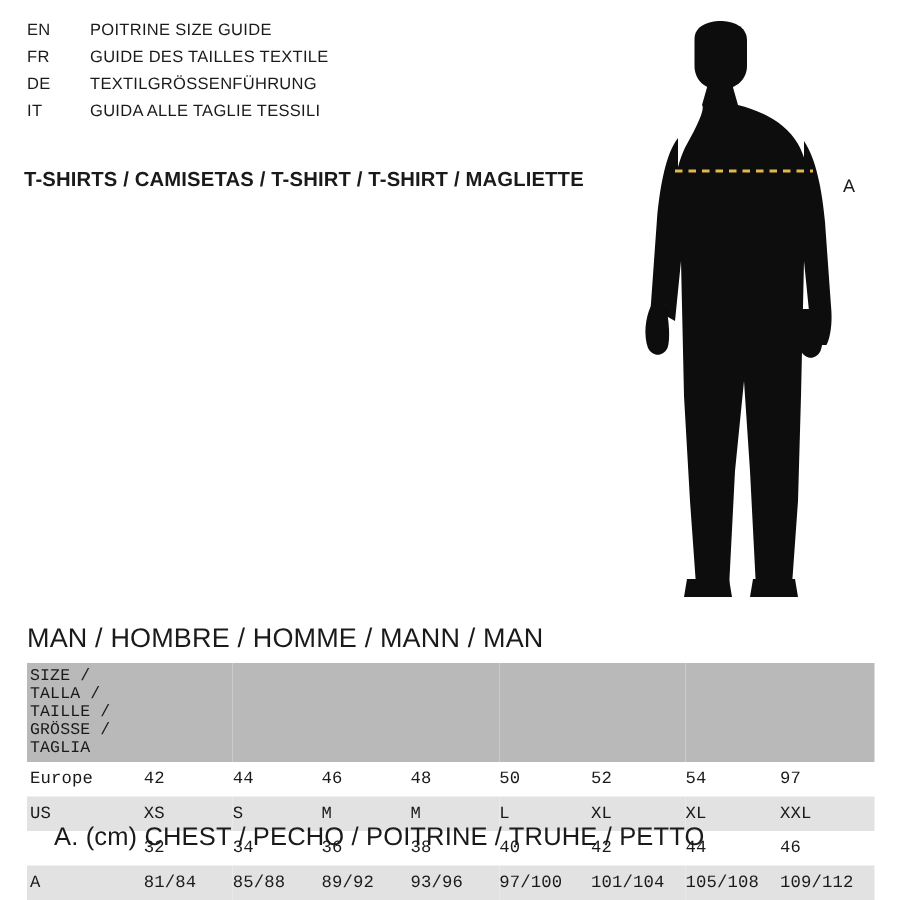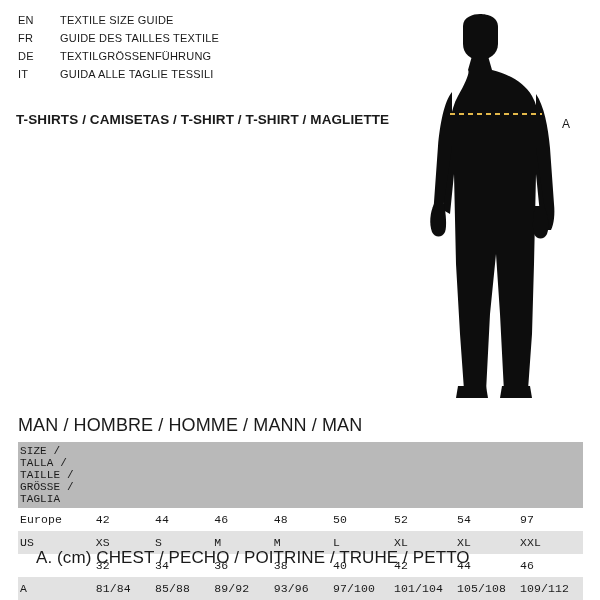--- a/index.html
+++ b/index.html
@@ -135,21 +135,21 @@
   }
 </style>
 </head>
 <body>
 
 <div class="page">
 
   <div class="legend">
     <div class="legend-row">
       <span class="legend-code">EN</span>
-      <span class="legend-text">TEXTILE SIZE GUIDE</span>
+      <span class="legend-text">POITRINE SIZE GUIDE</span>
     </div>
     <div class="legend-row">
       <span class="legend-code">FR</span>
       <span class="legend-text">GUIDE DES TAILLES TEXTILE</span>
     </div>
     <div class="legend-row">
       <span class="legend-code">DE</span>
       <span class="legend-text">TEXTILGRÖSSENFÜHRUNG</span>
     </div>
     <div class="legend-row">

